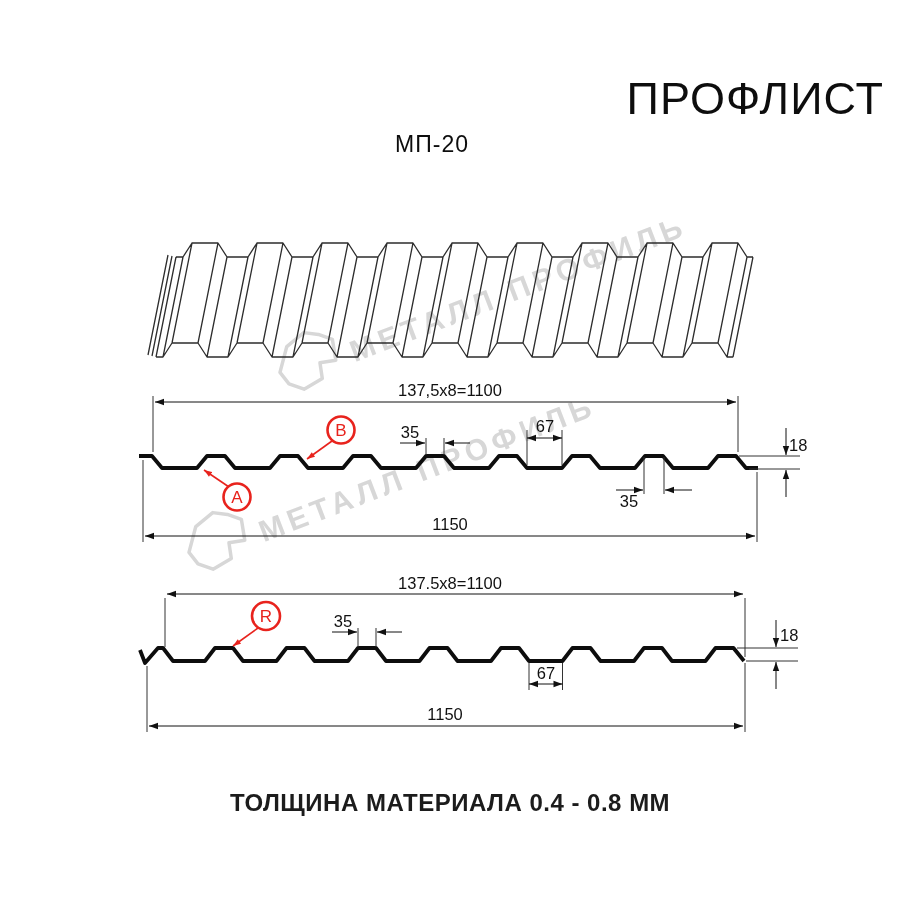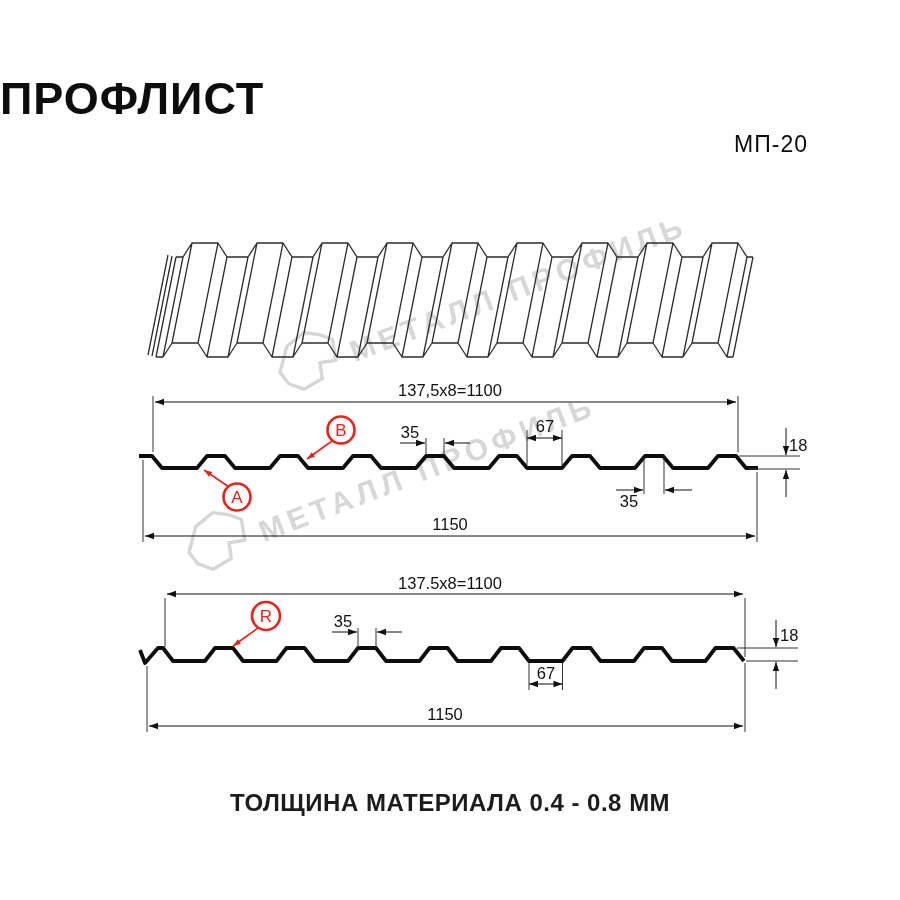--- a/index.html
+++ b/index.html
@@ -1,21 +1,21 @@
 <!DOCTYPE html>
 <html><head>
 <meta charset="utf-8">
 <style>
   html,body{margin:0;padding:0;background:#fff;}
   .page{position:relative;width:900px;height:900px;background:#ffffff;overflow:hidden;
         font-family:"Liberation Sans",sans-serif;color:#111;}
-  .title{position:absolute;left:0;top:74px;width:884px;text-align:left;
-         font-size:45px;line-height:50px;font-weight:700;letter-spacing:1px;color:#0d0d0d;}
-  .subtitle{position:absolute;left:0;top:131px;width:808px;text-align:right;
-         font-size:23px;line-height:26px;font-weight:500;letter-spacing:1px;color:#0d0d0d;}
+  .title{position:absolute;left:0;top:74px;width:884px;text-align:right;
+         font-size:45px;line-height:50px;font-weight:400;letter-spacing:1px;color:#0d0d0d;}
+  .subtitle{position:absolute;left:0;top:131px;width:808px;text-align:center;
+         font-size:23px;line-height:26px;font-weight:500;letter-spacing:1px;color:#0d0d0d;padding-left:28px;}
   .footer{position:absolute;left:0;top:789px;width:900px;text-align:center;
          font-size:24px;font-weight:600;letter-spacing:0.5px;color:#1c1c1c;}
   .wm{position:absolute;display:flex;align-items:flex-end;gap:10px;
       transform:rotate(-21deg);transform-origin:0 100%;pointer-events:none;}
   .wm-1{left:287px;top:340px;}
   .wm-2{left:196px;top:520px;}
   .wm-text{font-size:30px;font-weight:700;letter-spacing:5px;color:#d7d7d7;
            line-height:1;padding-bottom:4px;white-space:nowrap;}
   svg.canvas{position:absolute;left:0;top:0;}
   text{font-family:"Liberation Sans",sans-serif;}

